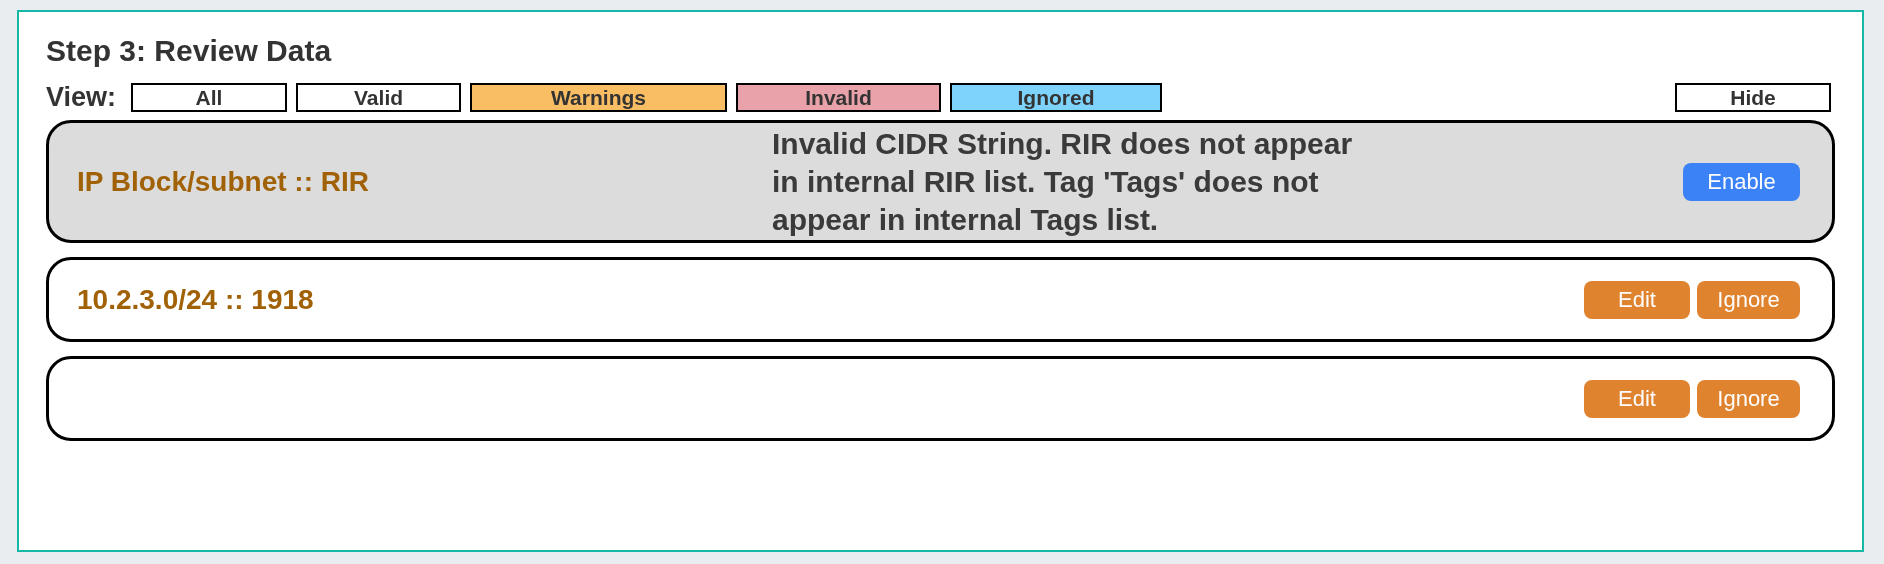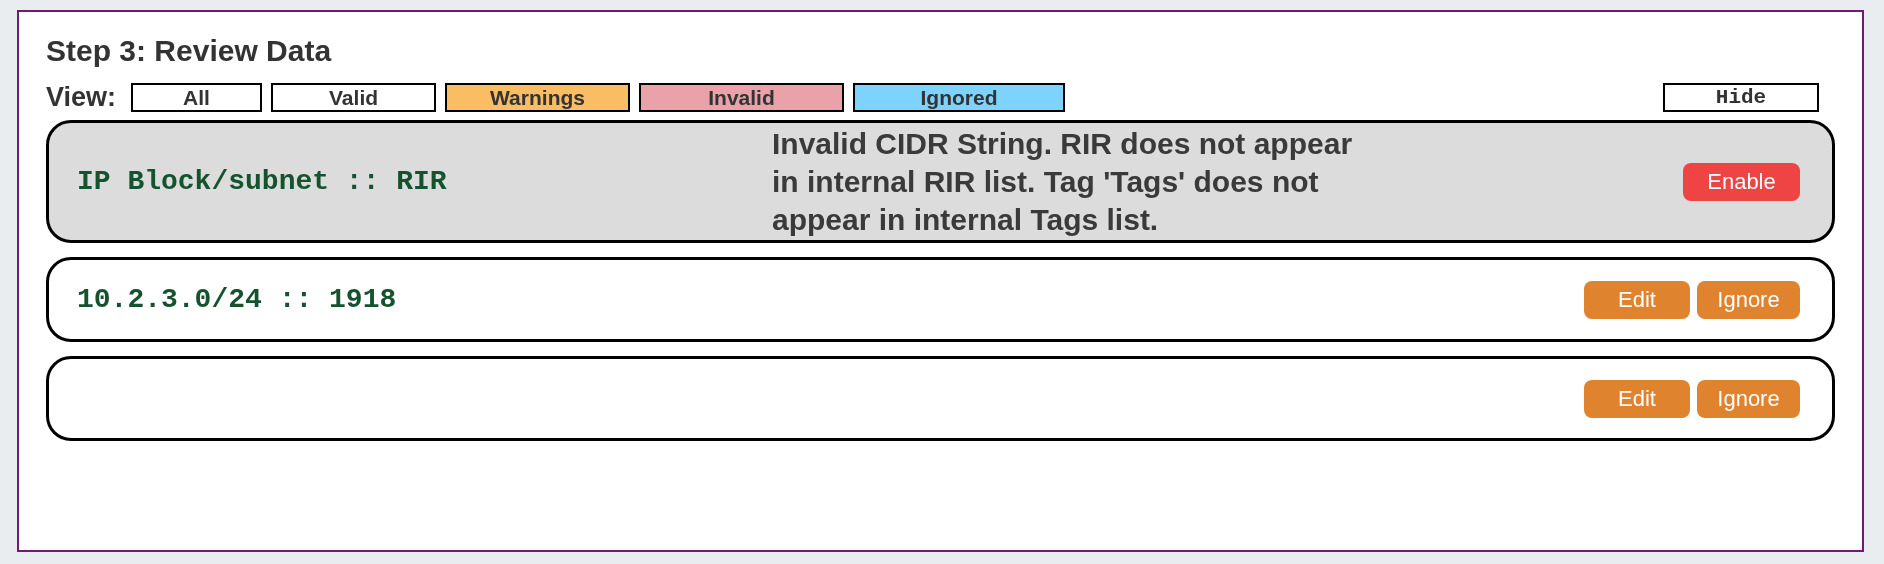--- a/index.html
+++ b/index.html
@@ -8,21 +8,21 @@
     font-family: "Liberation Sans", sans-serif;
     background: #e9edf0;
     color: #333333;
     overflow: hidden;
   }
   .card {
     position: absolute;
     left: 17px; top: 10px;
     width: 1847px; height: 542px;
     background: #ffffff;
-    border: 2px solid #701a75;
+    border: 2px solid #14b8a6;
     padding: 21px 27px 0 27px;
   }
   .page-title {
     font-size: 30px;
     font-weight: bold;
     line-height: 35px;
     margin-bottom: 15px;
     color: #333333;
   }
   .subtitle {
@@ -50,44 +50,43 @@
     font-size: 21px;
     font-weight: bold;
     color: #333333;
     display: flex;
     align-items: center;
     justify-content: center;
     margin-right: 9px;
     cursor: pointer;
     padding: 0;
   }
-  .w-all      { width: 131px; }
+  .w-all      { width: 156px; }
   .w-valid    { width: 165px; }
-  .w-warnings { width: 185px; }
+  .w-warnings { width: 257px; }
   .w-invalid  { width: 205px; }
   .w-ignored  { width: 212px; }
-  .w-hide     { width: 156px; margin-left: auto; margin-right: 16px; font-family: Liberation Mono, monospace; }
+  .w-hide     { width: 156px; margin-left: auto; margin-right: 4px; }
   .row {
     width: 1789px;
     border: 3px solid #000000;
     border-radius: 25px;
     display: flex;
     align-items: center;
     padding: 0 32px 0 28px;
     margin-bottom: 14px;
     background: #ffffff;
   }
   .row-header { height: 123px; }
   .row-data   { height: 85px; }
   .row-title {
     font-size: 28px;
     font-weight: bold;
-    color: #14532d;
+    color: #a16207;
     white-space: nowrap;
-    font-family: Liberation Mono, monospace;
   }
   .row-header .row-title { flex: 0 0 695px; }
   .row-message {
     width: 610px;
     font-size: 30px;
     font-weight: bold;
     line-height: 38px;
     color: #3a3a3a;
   }
   .row-actions {
@@ -126,21 +125,21 @@
     <button class="fbtn w-warnings" style="background-color: rgb(249, 189, 99);">Warnings</button>
     <button class="fbtn w-invalid" style="background-color: rgb(233, 162, 169);">Invalid</button>
     <button class="fbtn w-ignored" style="background-color: #7dd3fc;">Ignored</button>
     <button class="fbtn w-hide">Hide</button>
   </div>
 
   <div class="row row-header" style="background-color: rgb(220, 220, 220);">
     <span class="row-title">IP Block/subnet :: RIR</span>
     <div class="row-message">Invalid CIDR String. RIR does not appear in internal RIR list. Tag 'Tags' does not appear in internal Tags list.</div>
     <div class="row-actions">
-      <button class="action-btn btn-enable" style="background-color: #ef4444;">Enable</button>
+      <button class="action-btn btn-enable" style="background-color: #3b82f6;">Enable</button>
     </div>
   </div>
 
   <div class="row row-data">
     <span class="row-title">10.2.3.0/24 :: 1918</span>
     <div class="row-actions">
       <button class="action-btn btn-edit" style="background-color: rgb(224, 131, 47);">Edit</button>
       <button class="action-btn btn-ignore" style="background-color: rgb(224, 131, 47);">Ignore</button>
     </div>
   </div>

